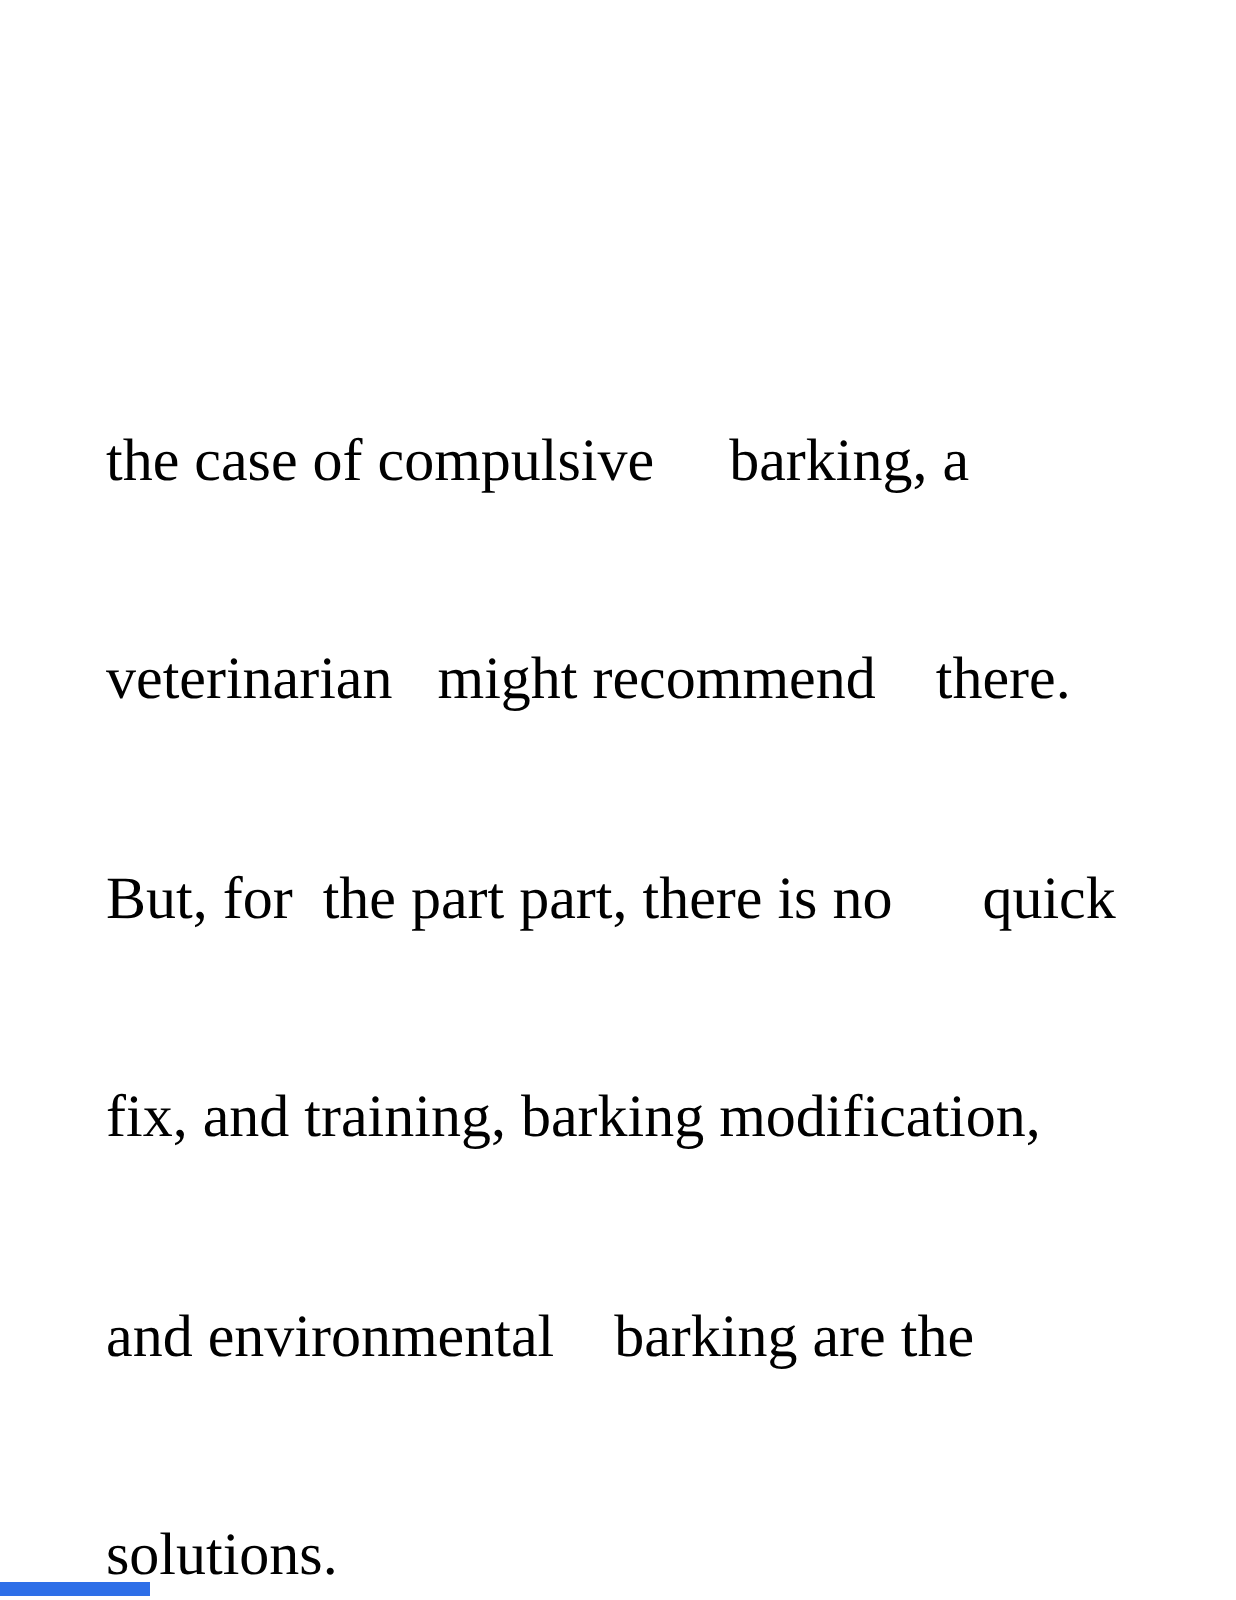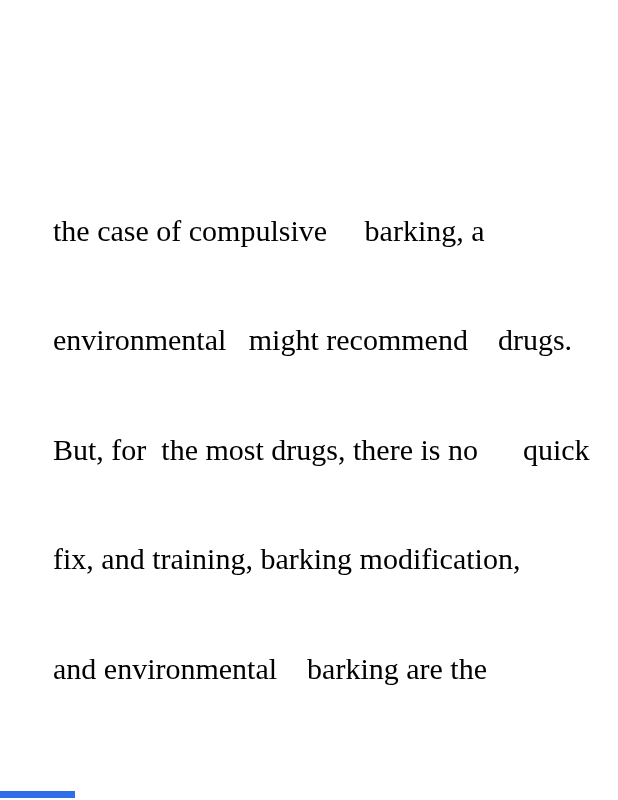--- a/index.html
+++ b/index.html
@@ -38,24 +38,25 @@
 </style>
 </head>
 <body>
 
 <div class="page" style="background: rgb(255, 255, 255);">
 
   <div class="text-col" style="color: rgb(0, 0, 0);">
 
     <div class="para para-1">
       <div class="line">the case of compulsive     barking, a</div>
-      <div class="line">environmental   might recommend    drugs.</div>
-      <div class="line">But, for  the most drugs, there is no      quick</div>
+      <div class="line">veterinarian   might recommend    there.</div>
+      <div class="line">But, for  the part part, there is no      quick</div>
       <div class="line">fix, and training, barking modification,</div>
       <div class="line">and environmental    barking are the</div>
+      <div class="line">solutions.</div>
     </div>
 
     
 
     
 
     
 
   </div>
 

